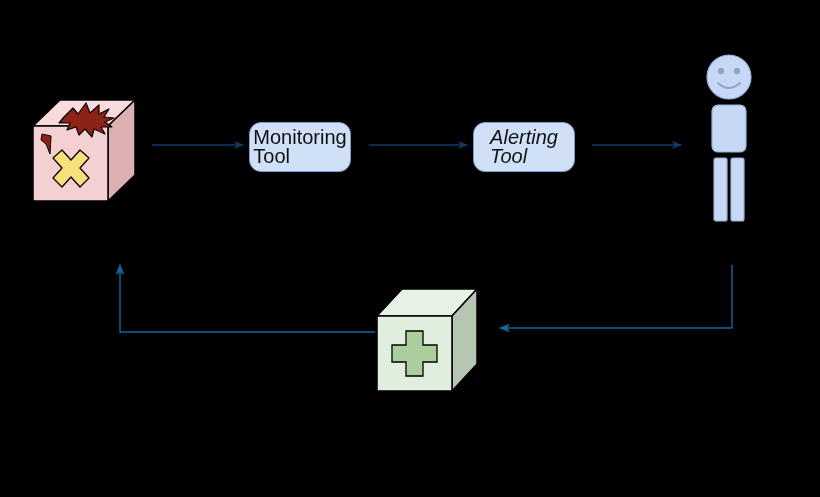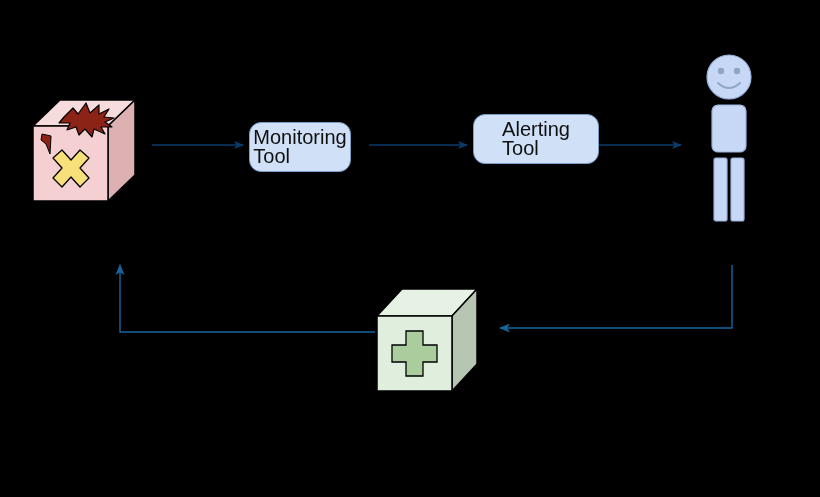--- a/index.html
+++ b/index.html
@@ -31,21 +31,21 @@
     text-align: left;
     background: #cfe0f7;
     border: 1px solid #7b9cc4;
     border-radius: 12px;
     color: #101010;
     font-size: 20px;
     line-height: 19px;
     white-space: pre-line;
   }
   #monitoring-tool-box { left: 249px; top: 122px; width: 102px; height: 50px; }
-  #alerting-tool-box   { left: 473px; top: 114px; width: 126px; height: 50px; }
+  #alerting-tool-box   { left: 473px; top: 122px; width: 102px; height: 50px; font-style: italic; }
 </style>
 </head>
 <body>
 
 <div id="canvas">
 
   <svg class="layer" viewBox="0 0 820 497" width="820" height="497">
     <defs>
       <marker id="arrowDark" markerWidth="10" markerHeight="8" refX="9" refY="4" orient="auto" markerUnits="userSpaceOnUse">
         <path d="M0,0 L10,4 L0,8 L2.6,4 Z" fill="#0b3d6b"></path>

